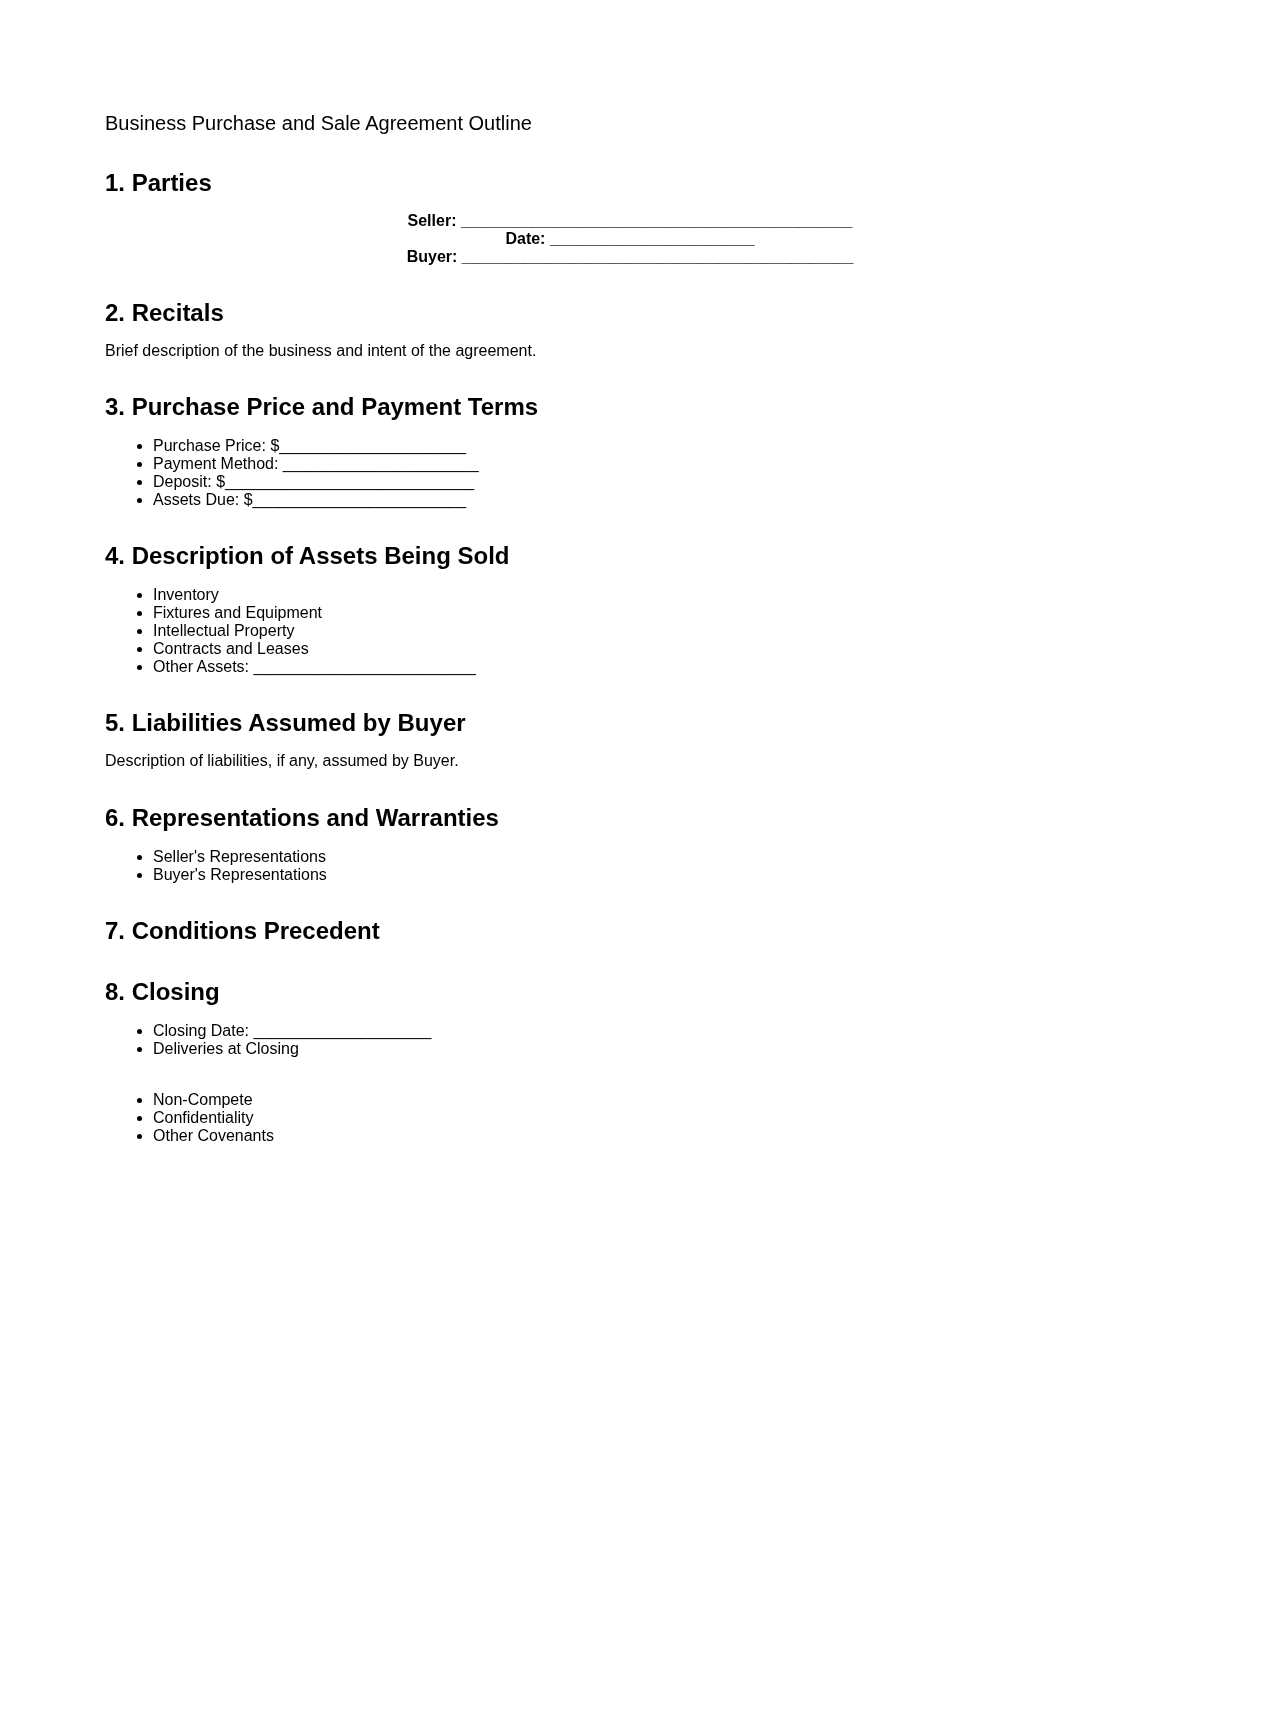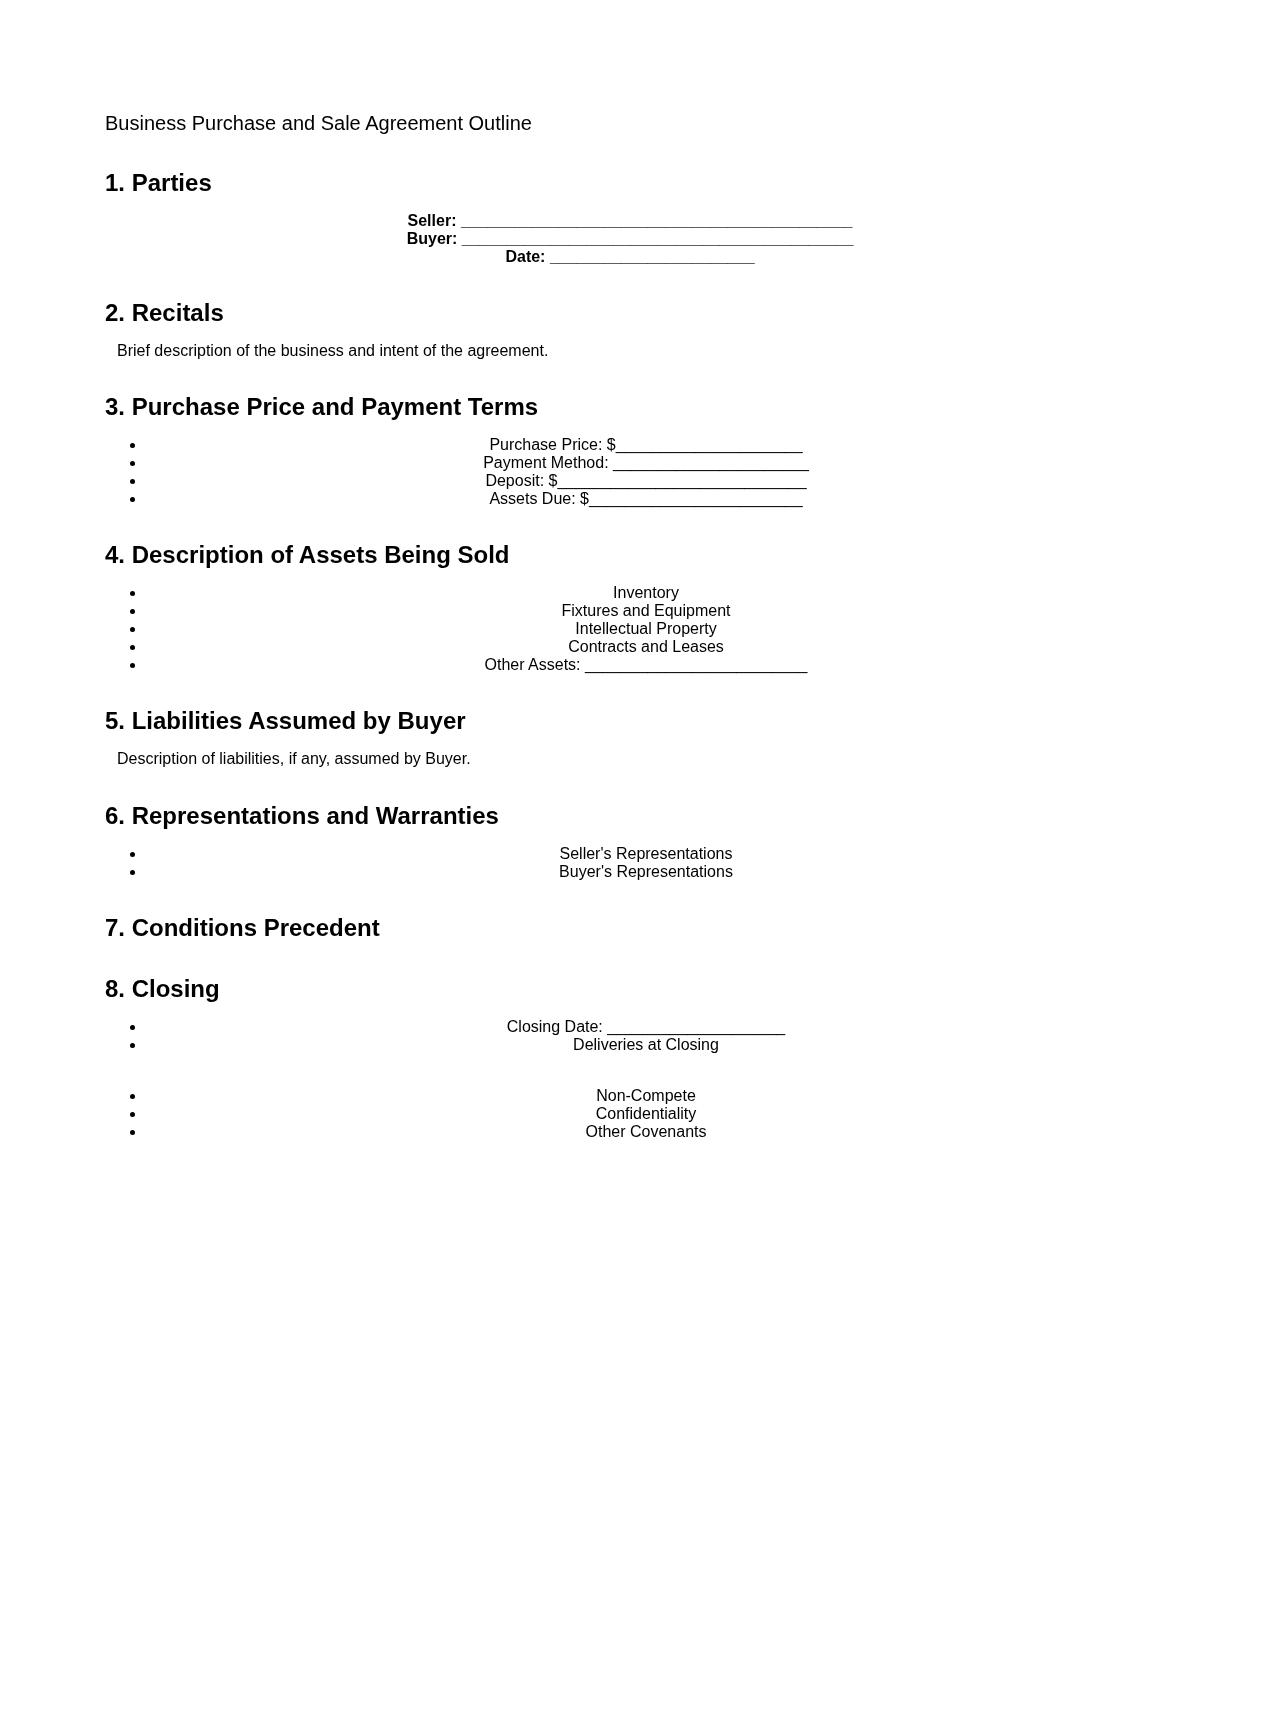--- a/index.html
+++ b/index.html
@@ -32,53 +32,52 @@
     .section {
       margin-bottom: 33px;
     }
     h2 {
       font-size: 24px;
       font-weight: bold;
       line-height: 28px;
       margin: 0 0 15px 0;
     }
     p {
-      margin: 12px;
+      margin: 0;
     }
     .parties-line {
       font-weight: bold;
       white-space: pre;
       line-height: 18px;
       text-align: center;
     }
     ul {
-      margin: 9px;
+      margin: 16px;
       padding-left: 32px;
       list-style: disc;
-      text-align: center;
     }
     li {
       line-height: 18px;
       white-space: pre;
     }
     .blank {
       white-space: pre;
     }
   </style>
 </head>
 <body>
 
 <div class="page">
   <h1>Business Purchase and Sale Agreement Outline</h1>
 
   <div class="section">
     <h2>1. Parties</h2>
     <div class="parties-line"><span>Seller:</span><span class="blank"> ____________________________________________</span></div>
+    <div class="parties-line"><span>Date:</span><span class="blank"> _______________________</span></div>
     <div class="parties-line"><span>Buyer:</span><span class="blank"> ____________________________________________</span></div>
-    <div class="parties-line"><span>Date:</span><span class="blank"> _______________________</span></div>
   </div>
 
   <div class="section">
     <h2>2. Recitals</h2>
     <p>Brief description of the business and intent of the agreement.</p>
   </div>
 
   <div class="section">
     <h2>3. Purchase Price and Payment Terms</h2>
     <ul>

